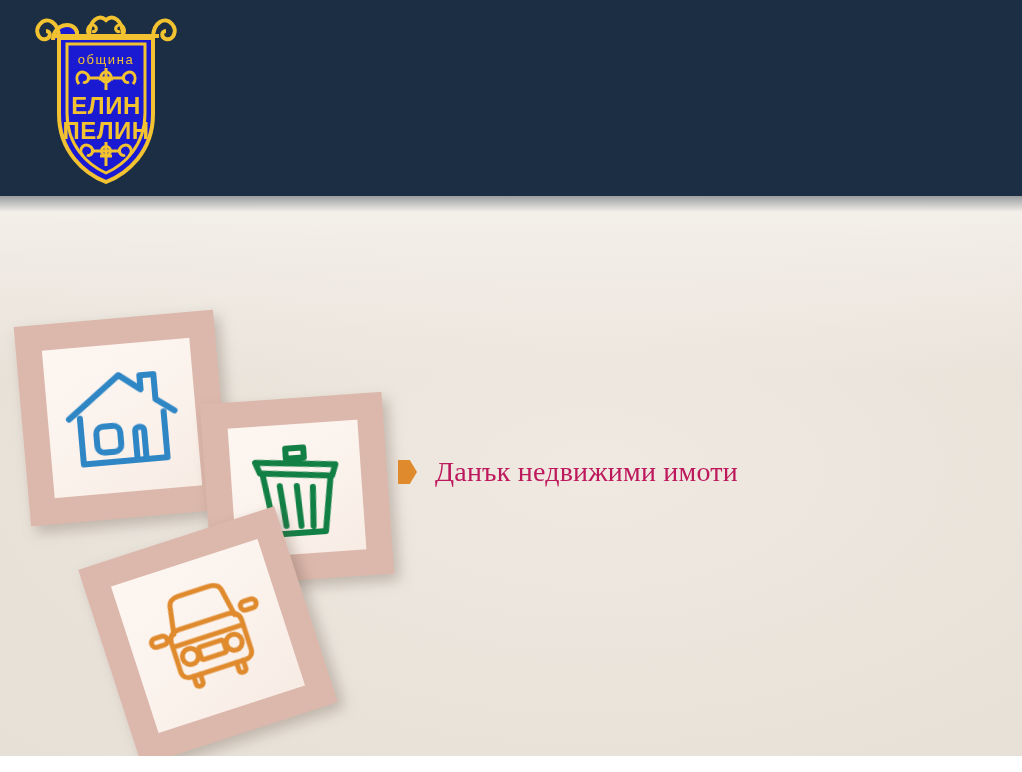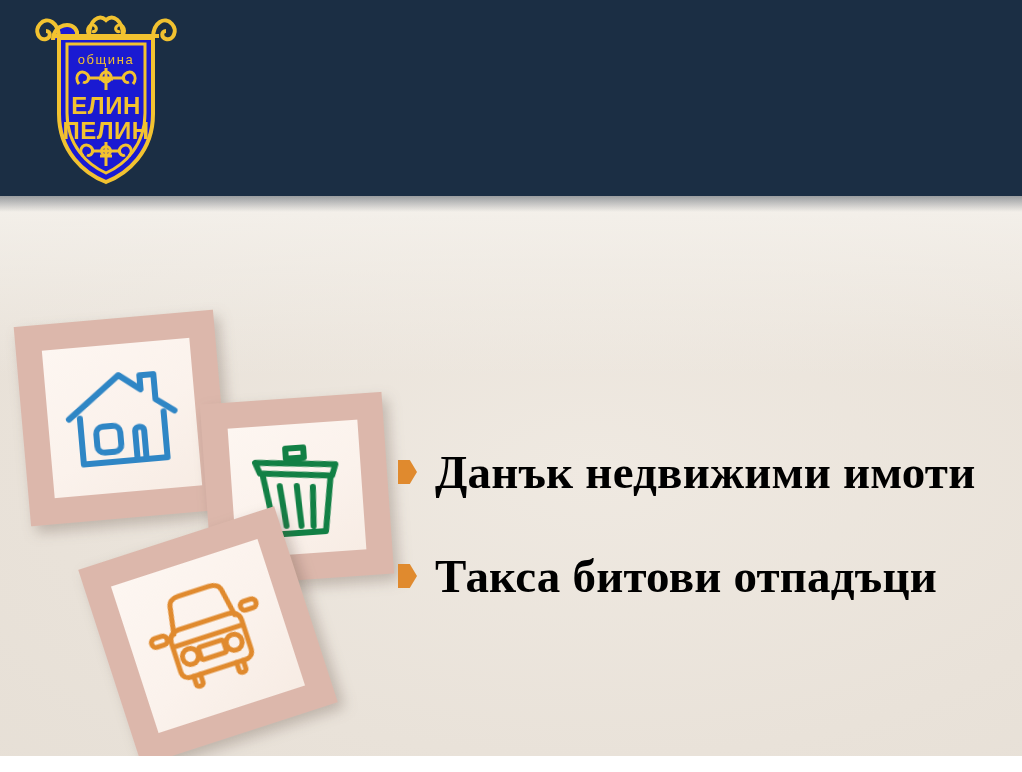--- a/index.html
+++ b/index.html
@@ -152,27 +152,26 @@
     height: 104px;
   }
   .bullet {
     flex: 0 0 auto;
     width: 19px; height: 24px;
     margin-right: 18px;
     background: #e08a2e;
     clip-path: polygon(0 0, 62% 0, 100% 50%, 62% 100%, 0 100%);
   }
   .list-label {
-    color: #000000;
+    color: #be185d;
     font-family: "Liberation Serif", serif;
-    font-size: 47px;
+    font-size: 28px;
     line-height: 50px;
     letter-spacing: .2px;
     white-space: nowrap;
-    font-weight: bold;
   }
 </style>
 </head>
 <body>
 
 <div class="poster">
 
   <div class="bg-base"></div>
   <div class="bg-soft-light"></div>
 
@@ -275,21 +274,17 @@
     </div>
   </div>
 
   <div class="list">
 
     <div class="list-item">
       <span class="bullet"></span>
       <span class="list-label">Данък недвижими имоти</span>
     </div>
 
-    <div class="list-item">
-      <span class="bullet"></span>
-      <span class="list-label">Такса битови отпадъци</span>
-    </div>
 
 
   </div>
 
 </div>
 
 </body></html>

